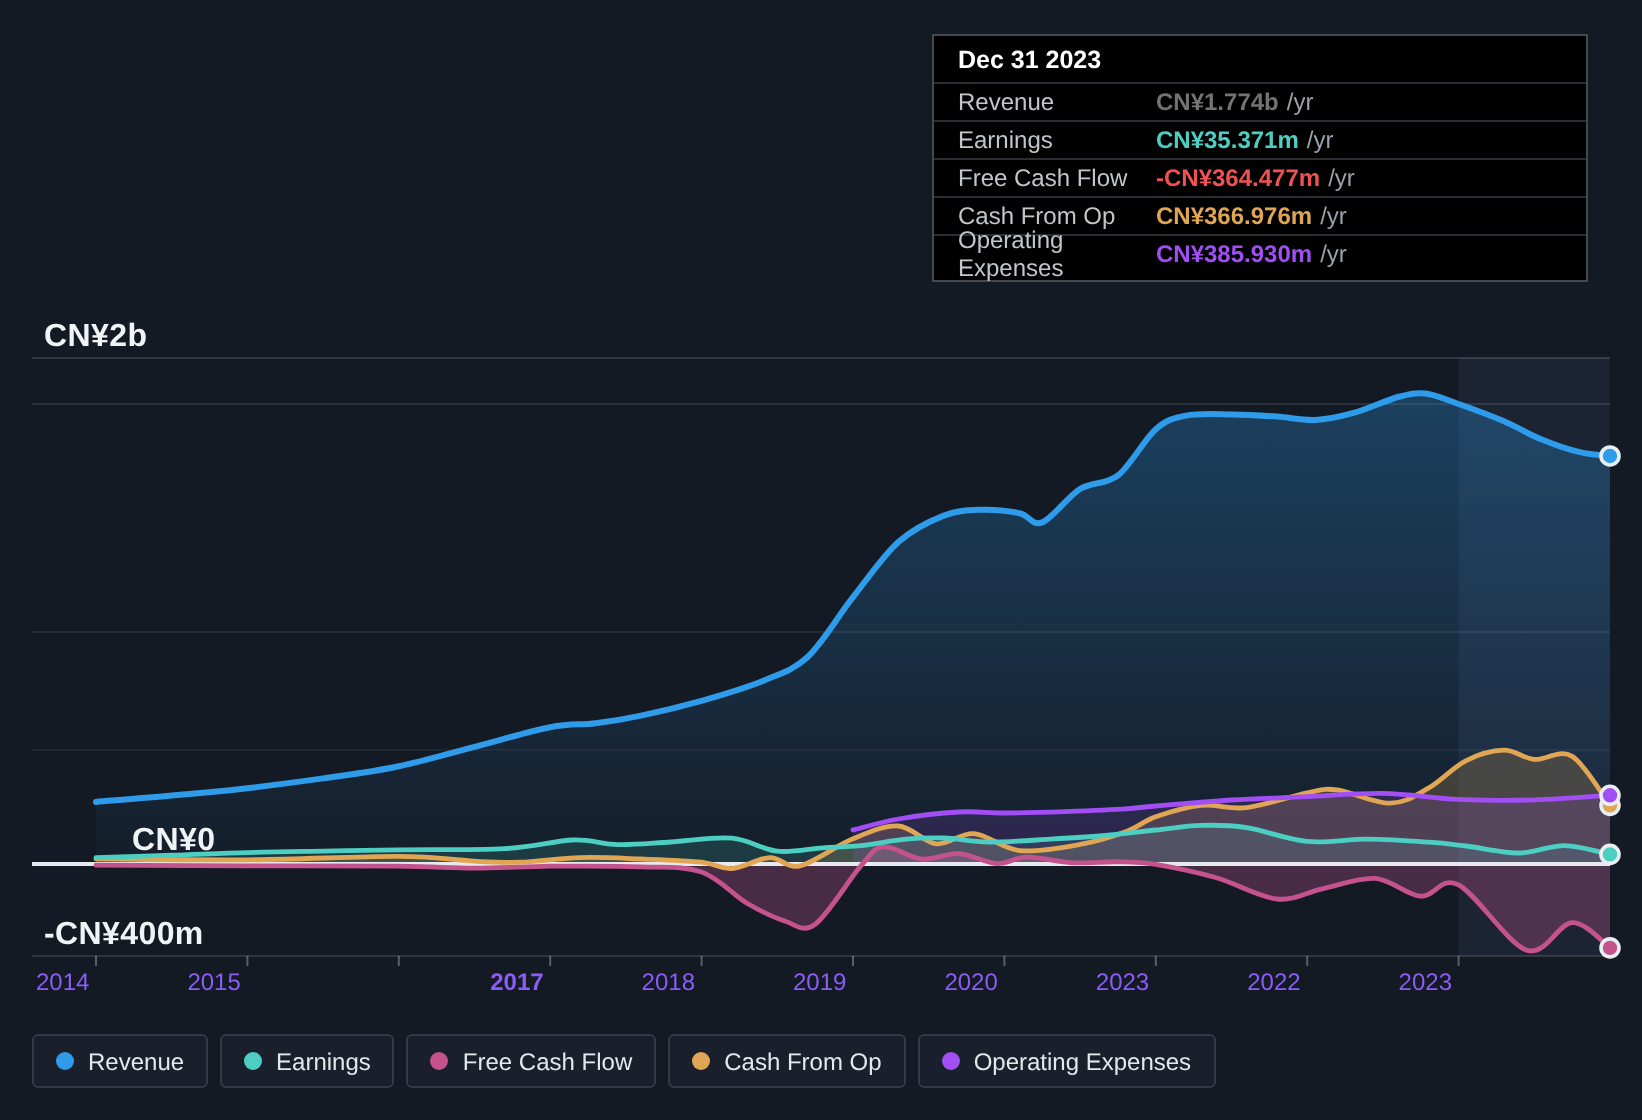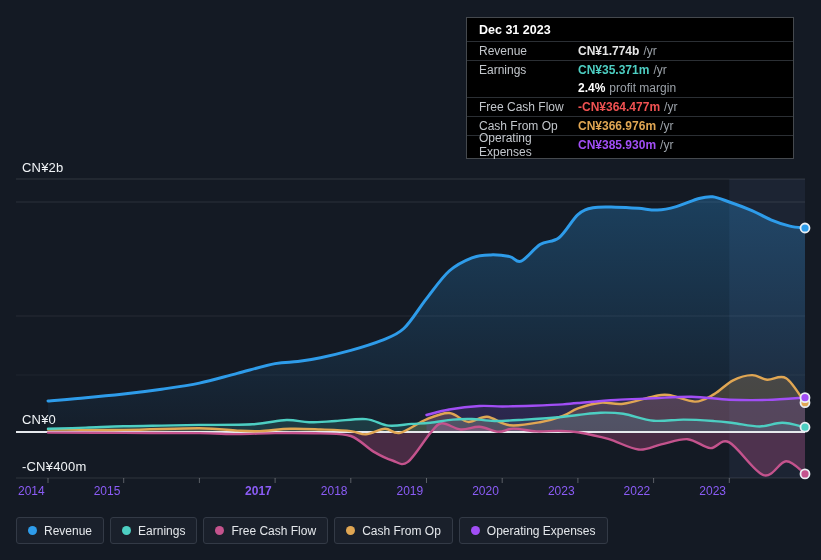--- a/index.html
+++ b/index.html
@@ -1,22 +1,22 @@
 <!DOCTYPE html>
 <html><head>
 <meta charset="utf-8">
 <style>
   html,body{margin:0;padding:0;background:#141A24;}
   body{width:821px;height:560px;overflow:hidden;font-family:"Liberation Sans",sans-serif;}
   .stage{position:relative;width:821px;height:560px;background:#141A24;}
   #chart{position:absolute;left:0;top:0;display:block;}
 
-  .ylab{position:absolute;left:22px;color:#F1F4F7;font-size:13px;font-weight:400;letter-spacing:.2px;}
+  .ylab{position:absolute;left:22px;color:#F1F4F7;font-size:16px;font-weight:700;letter-spacing:.2px;}
   .ylab-2b{top:160px;}
-  .ylab-0{top:412px;}
+  .ylab-0{top:412px;margin-left:44px;}
   .ylab-neg{top:459px;}
   .xlab{position:absolute;top:484px;width:60px;margin-left:-30px;color:#8b5cf6;font-size:12px;}
 
   .tooltip{position:absolute;left:466px;top:17px;width:328px;box-sizing:border-box;
            background:#000;border:1px solid #45494E;padding-bottom:4px;}
   .tt-title{height:23px;line-height:25px;padding-left:12px;color:#FFF;font-weight:700;font-size:12.5px;}
   .tt-row{height:18px;display:flex;align-items:center;padding-left:12px;font-size:12px;}
   .tt-sep{border-top:1px solid #2B2F34;}
   .tt-label{width:99px;color:#C2C6CB;flex:none;}
   .tt-val{font-weight:700;}
@@ -87,33 +87,28 @@
   <div class="xlab" style="left: 426.5px;">2019</div>
   <div class="xlab" style="left: 502.2px;">2020</div>
   <div class="xlab" style="left: 577.9px;">2023</div>
   <div class="xlab" style="left: 653.6px;">2022</div>
   <div class="xlab" style="left: 729.3px;">2023</div>
 
   <div class="tooltip">
     <div class="tt-title">Dec 31 2023</div>
     <div class="tt-row tt-sep">
       <span class="tt-label">Revenue</span>
-      <span class="tt-val" style="color: #e5e5e5;">CN¥1.774b</span>
+      <span class="tt-val" style="color: #737373;">CN¥1.774b</span>
       <span class="tt-unit">/yr</span>
     </div>
     <div class="tt-sep">
       <div class="tt-row">
         <span class="tt-label">Earnings</span>
         <span class="tt-val" style="color: rgb(77, 206, 194);">CN¥35.371m</span>
         <span class="tt-unit">/yr</span>
-      </div>
-      <div class="tt-row">
-        <span class="tt-label"></span>
-        <span class="tt-val tt-white">2.4%</span>
-        <span class="tt-unit">profit margin</span>
       </div>
     </div>
     <div class="tt-row tt-sep">
       <span class="tt-label">Free Cash Flow</span>
       <span class="tt-val" style="color: rgb(240, 82, 82);">-CN¥364.477m</span>
       <span class="tt-unit">/yr</span>
     </div>
     <div class="tt-row tt-sep">
       <span class="tt-label">Cash From Op</span>
       <span class="tt-val" style="color: rgb(224, 166, 83);">CN¥366.976m</span>

